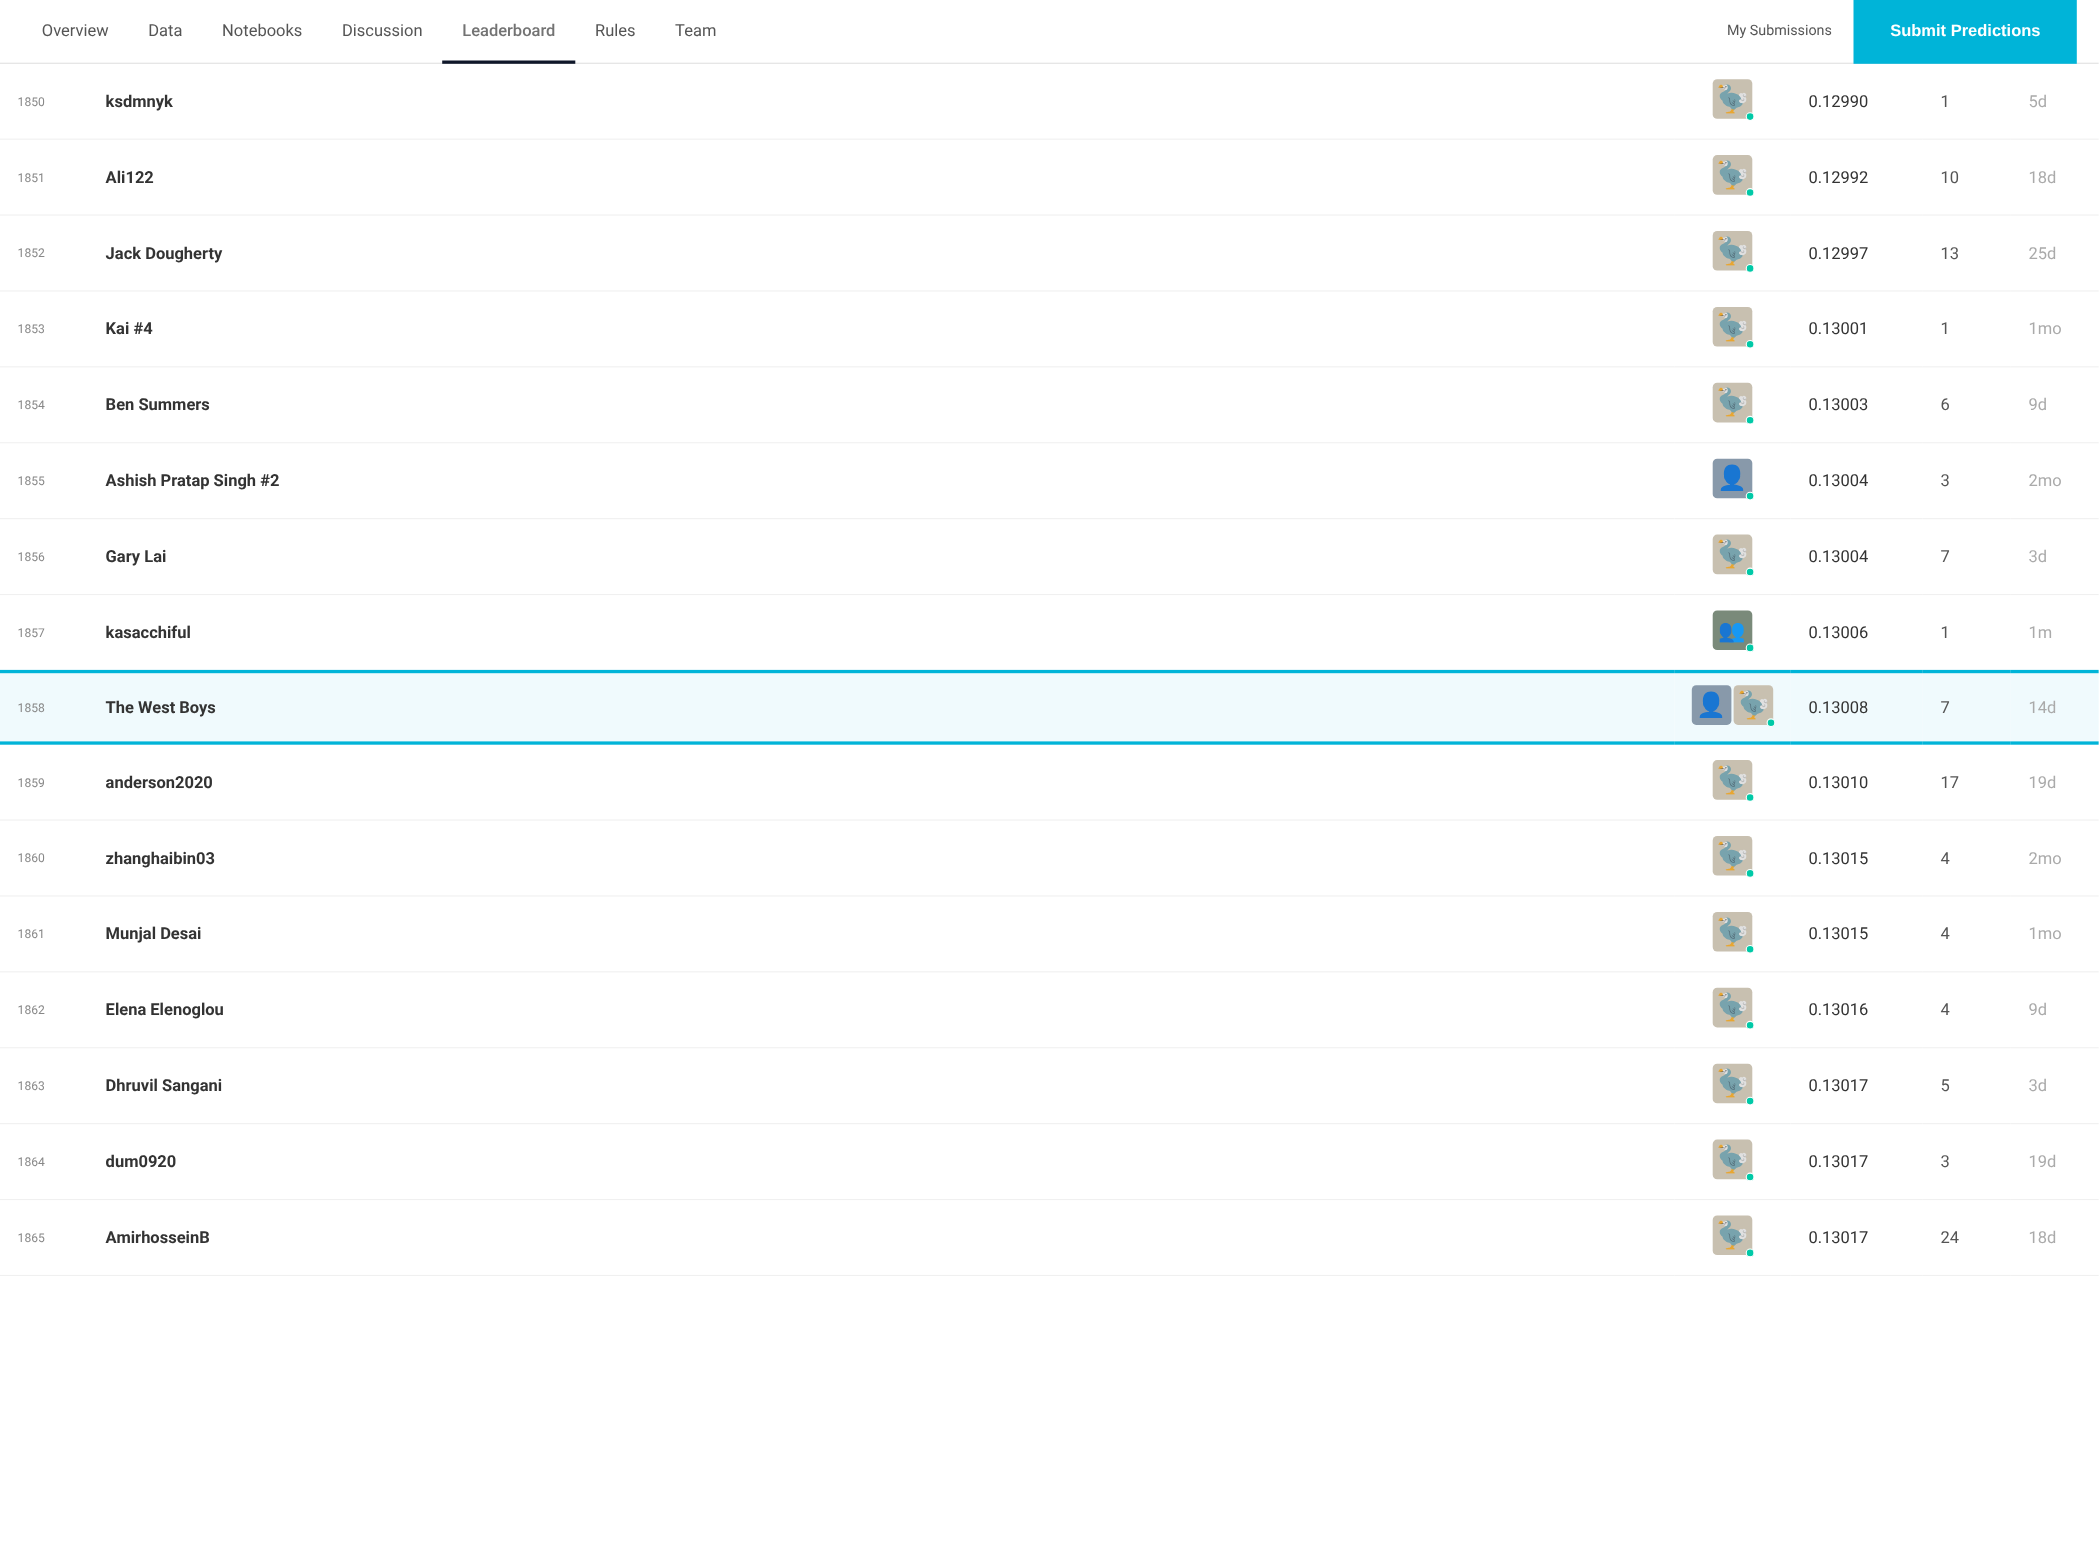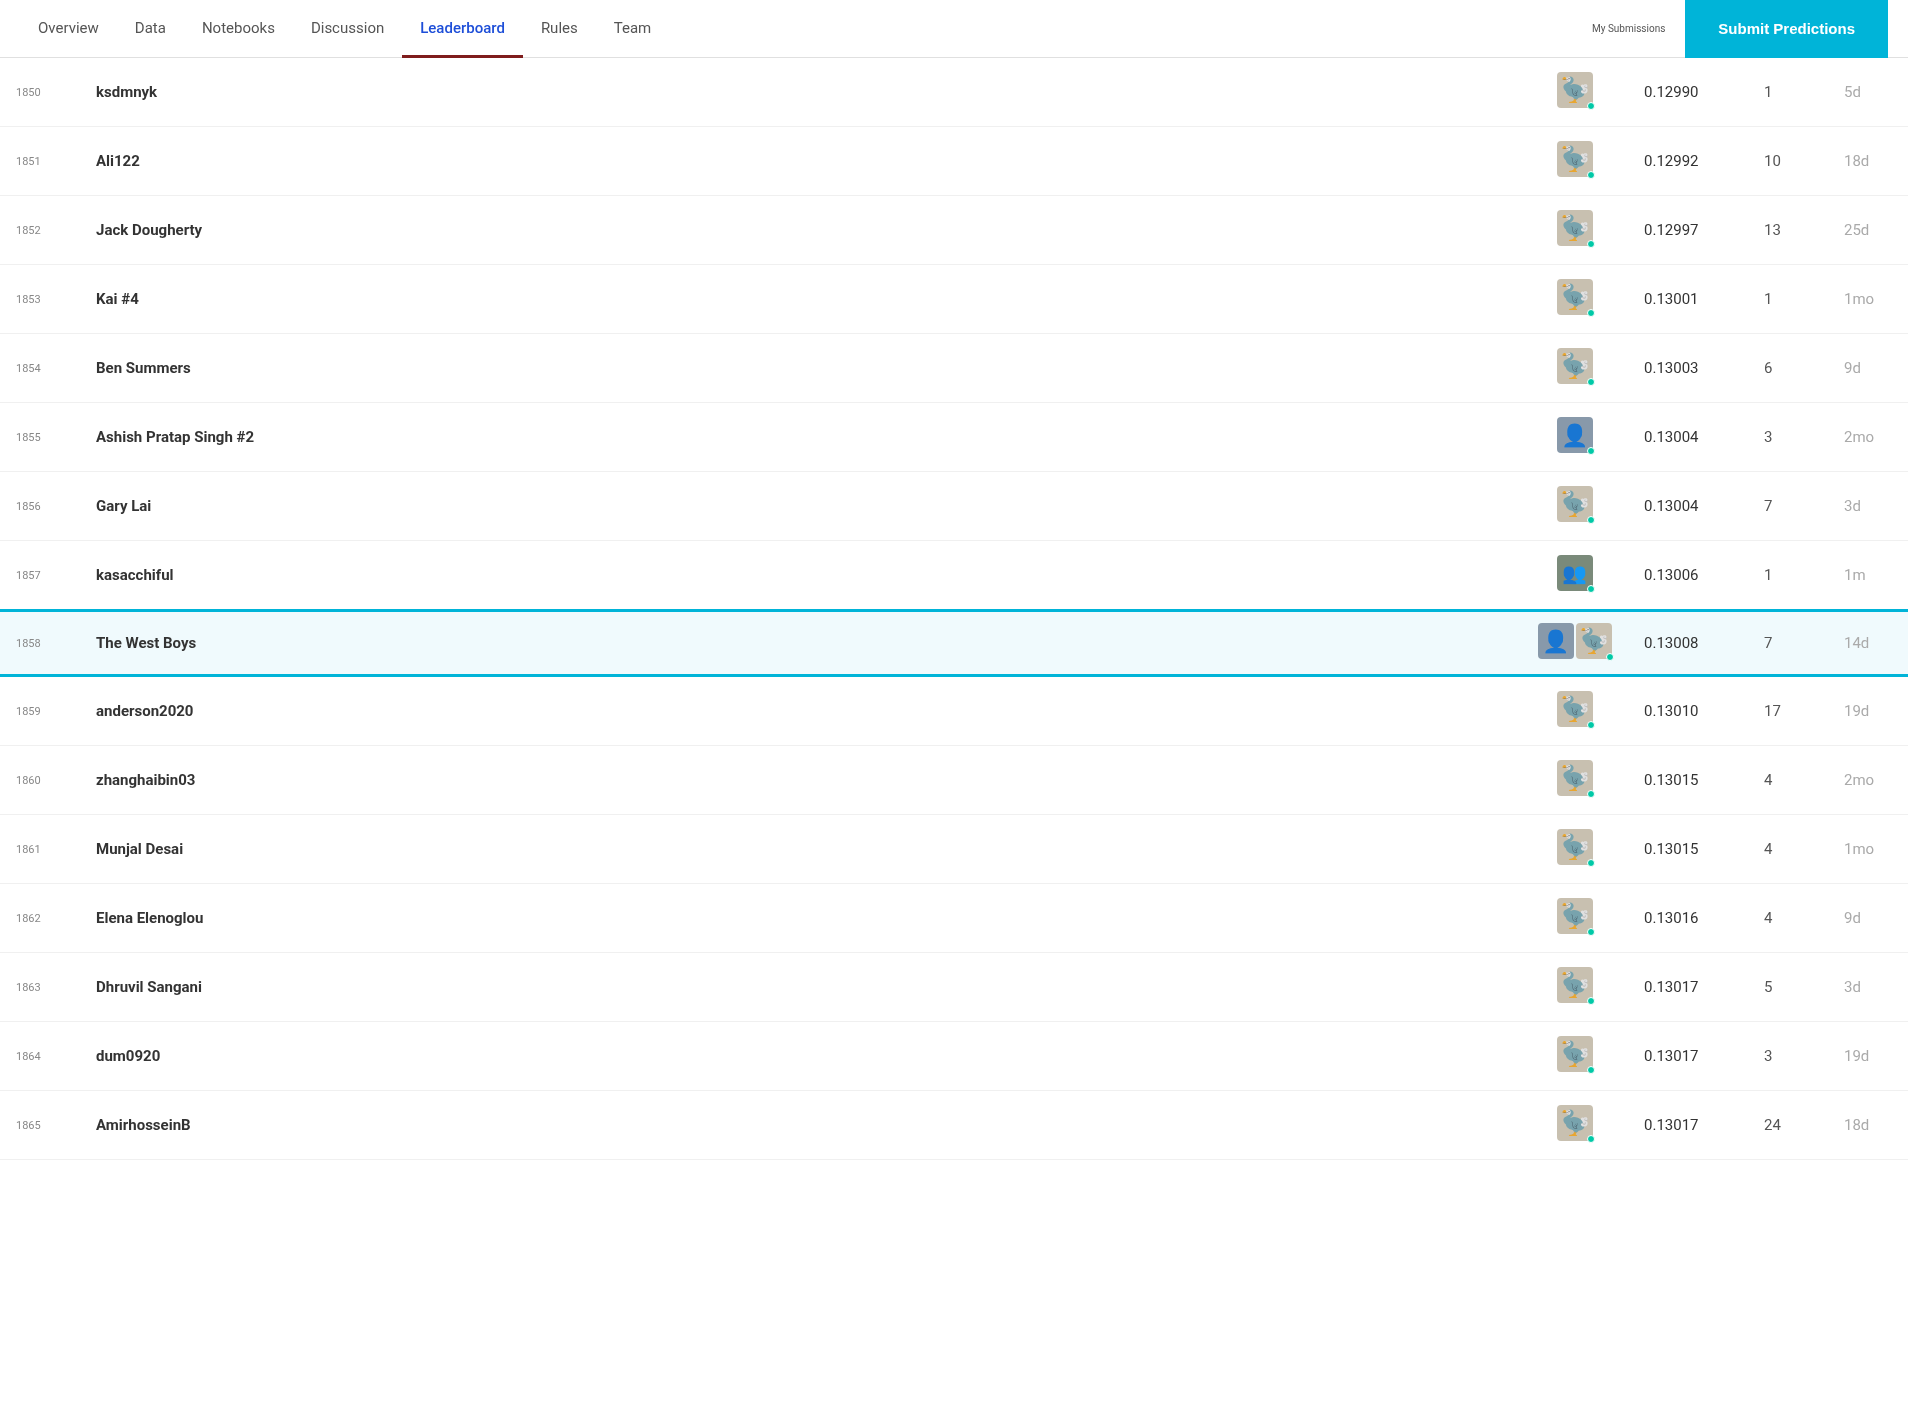--- a/index.html
+++ b/index.html
@@ -21,33 +21,33 @@
       display: flex;
       align-items: center;
       cursor: pointer;
       color: #555;
       font-size: 15px;
       border-bottom: 3px solid transparent;
       margin-bottom: -1px;
       white-space: nowrap;
     }
     .nav-item.active {
-      color: #1d4ed8;
-      border-bottom: 3px solid #7f1d1d;
+      color: #737373;
+      border-bottom: 3px solid #0f172a;
       font-weight: 500;
     }
     .nav-spacer { flex: 1; }
     .my-submissions {
       padding: 0 20px;
       height: 58px;
       display: flex;
       align-items: center;
       cursor: pointer;
       color: #555;
-      font-size: 10px;
+      font-size: 13px;
     }
     .submit-btn {
       background: #00b4d8;
       color: #fff;
       border: none;
       padding: 0 33px;
       height: 58px;
       font-size: 15px;
       font-weight: 600;
       cursor: pointer;

